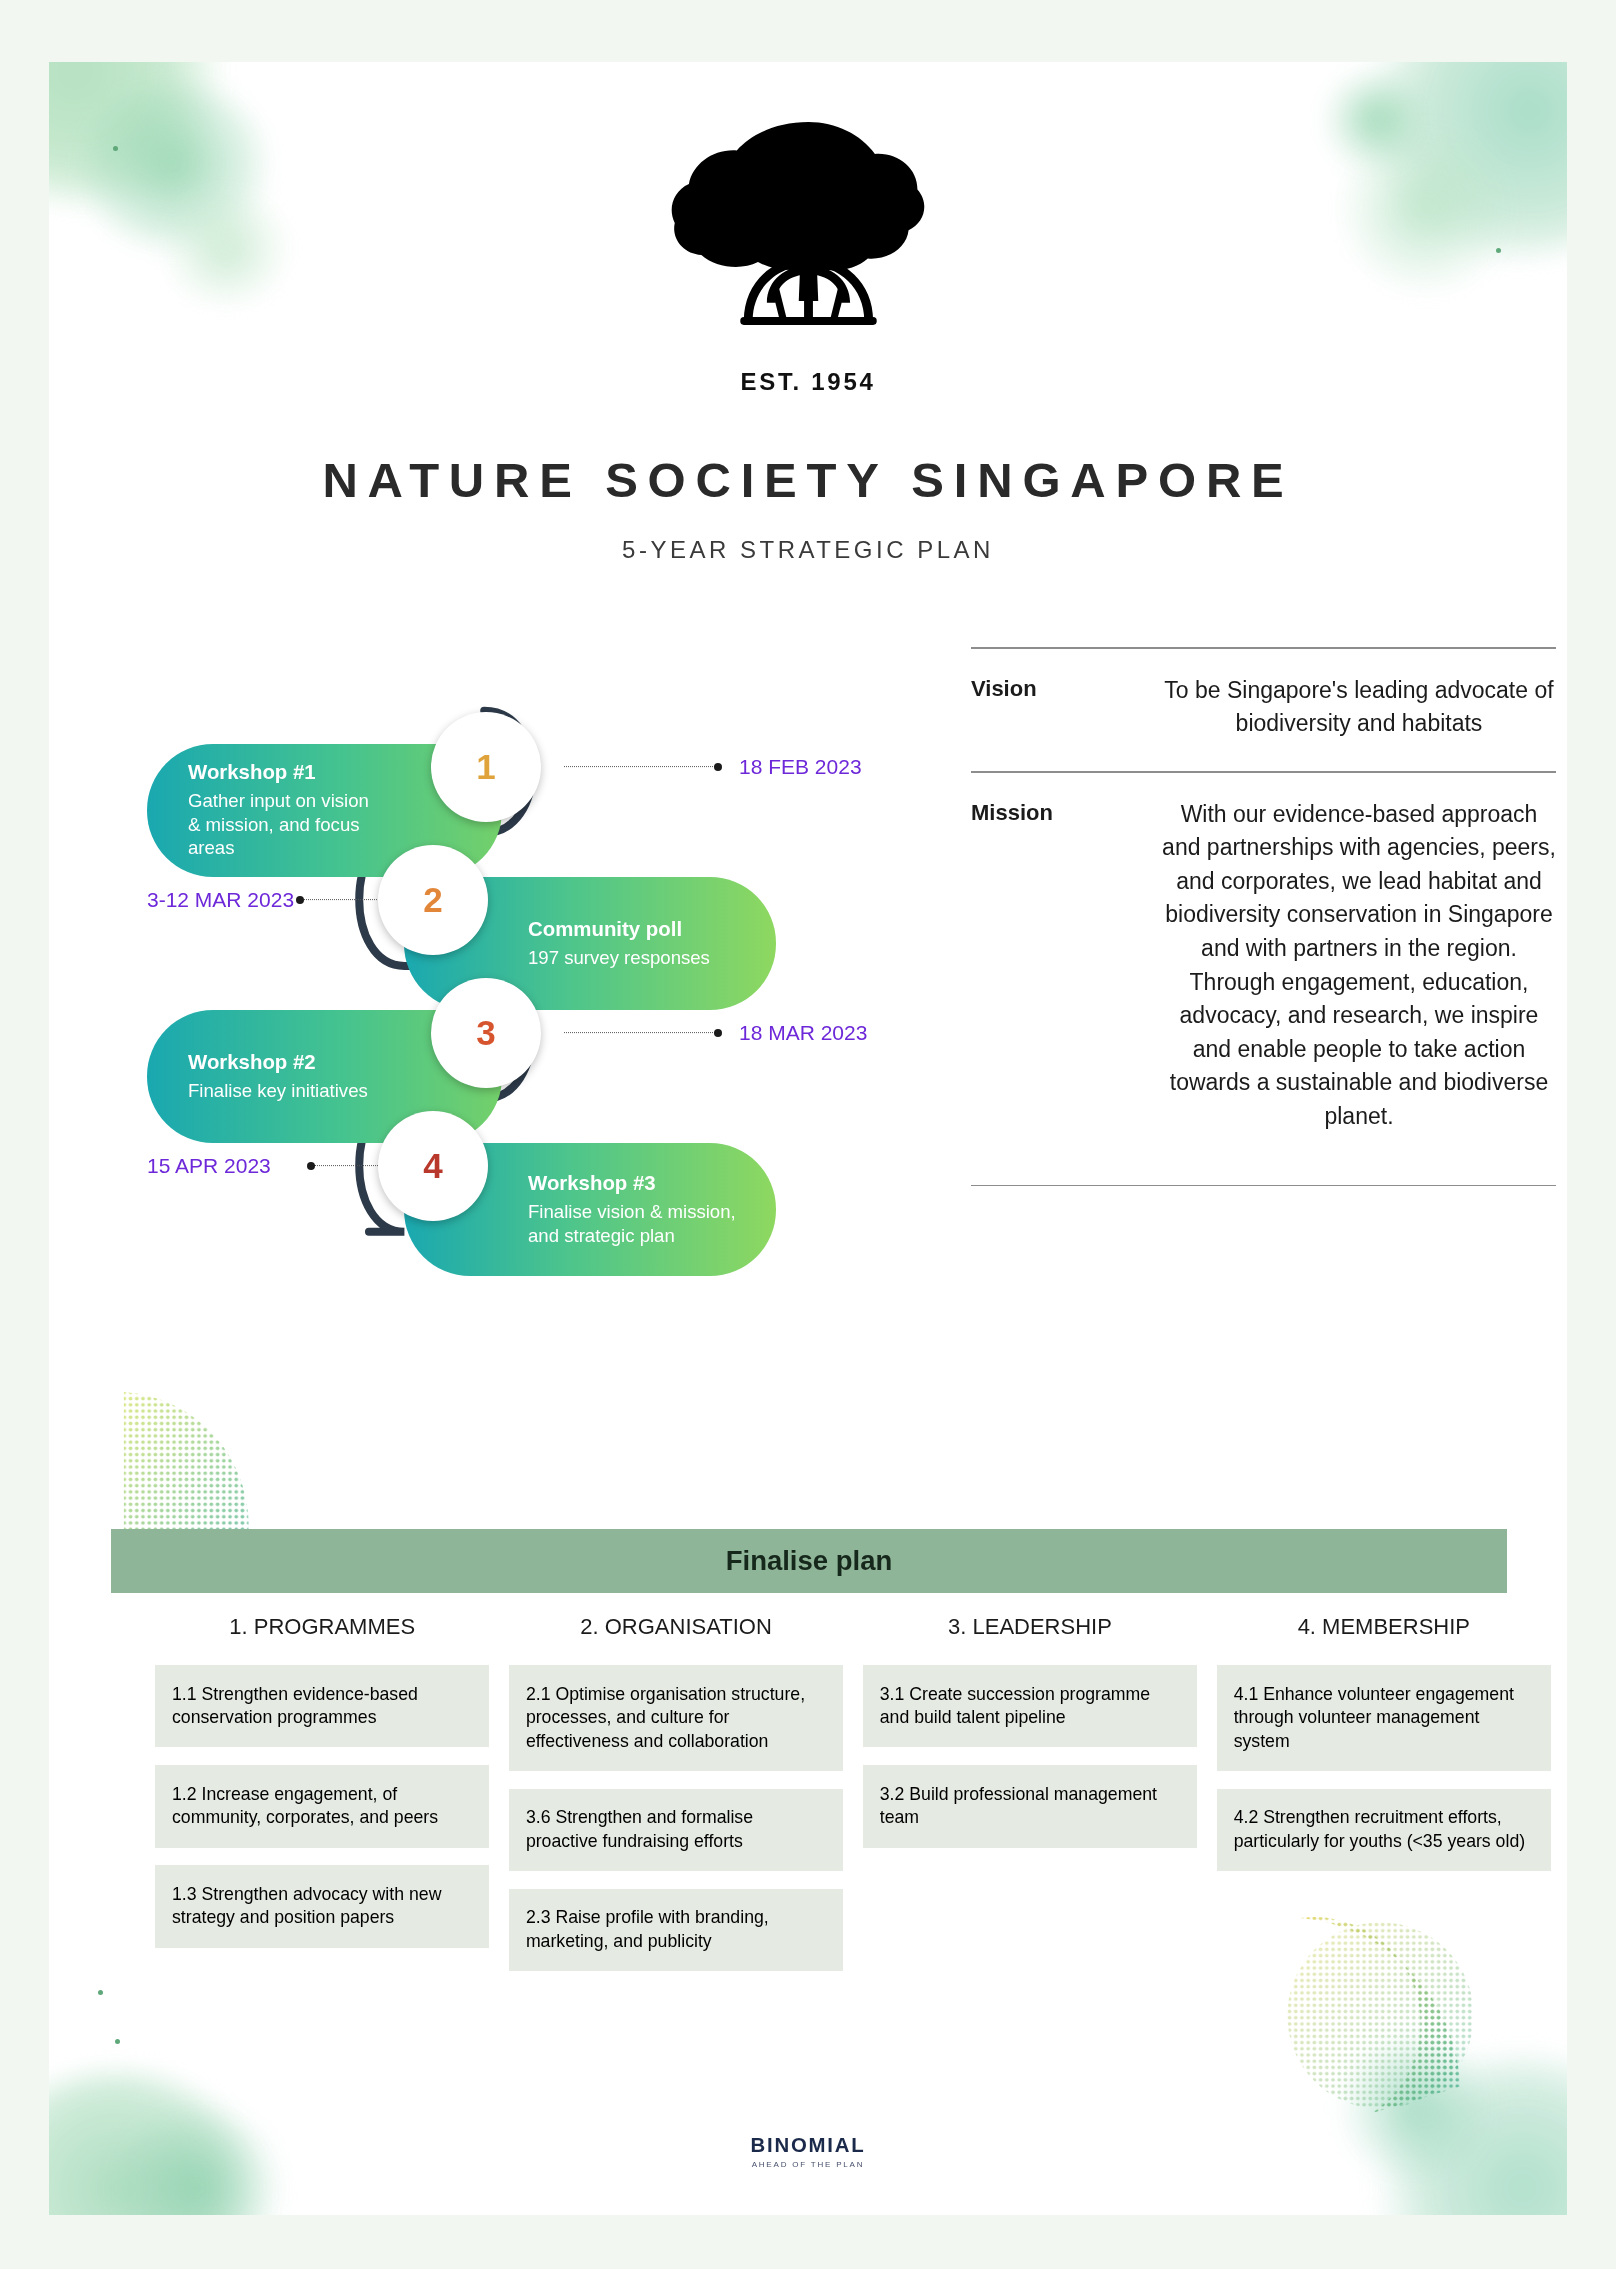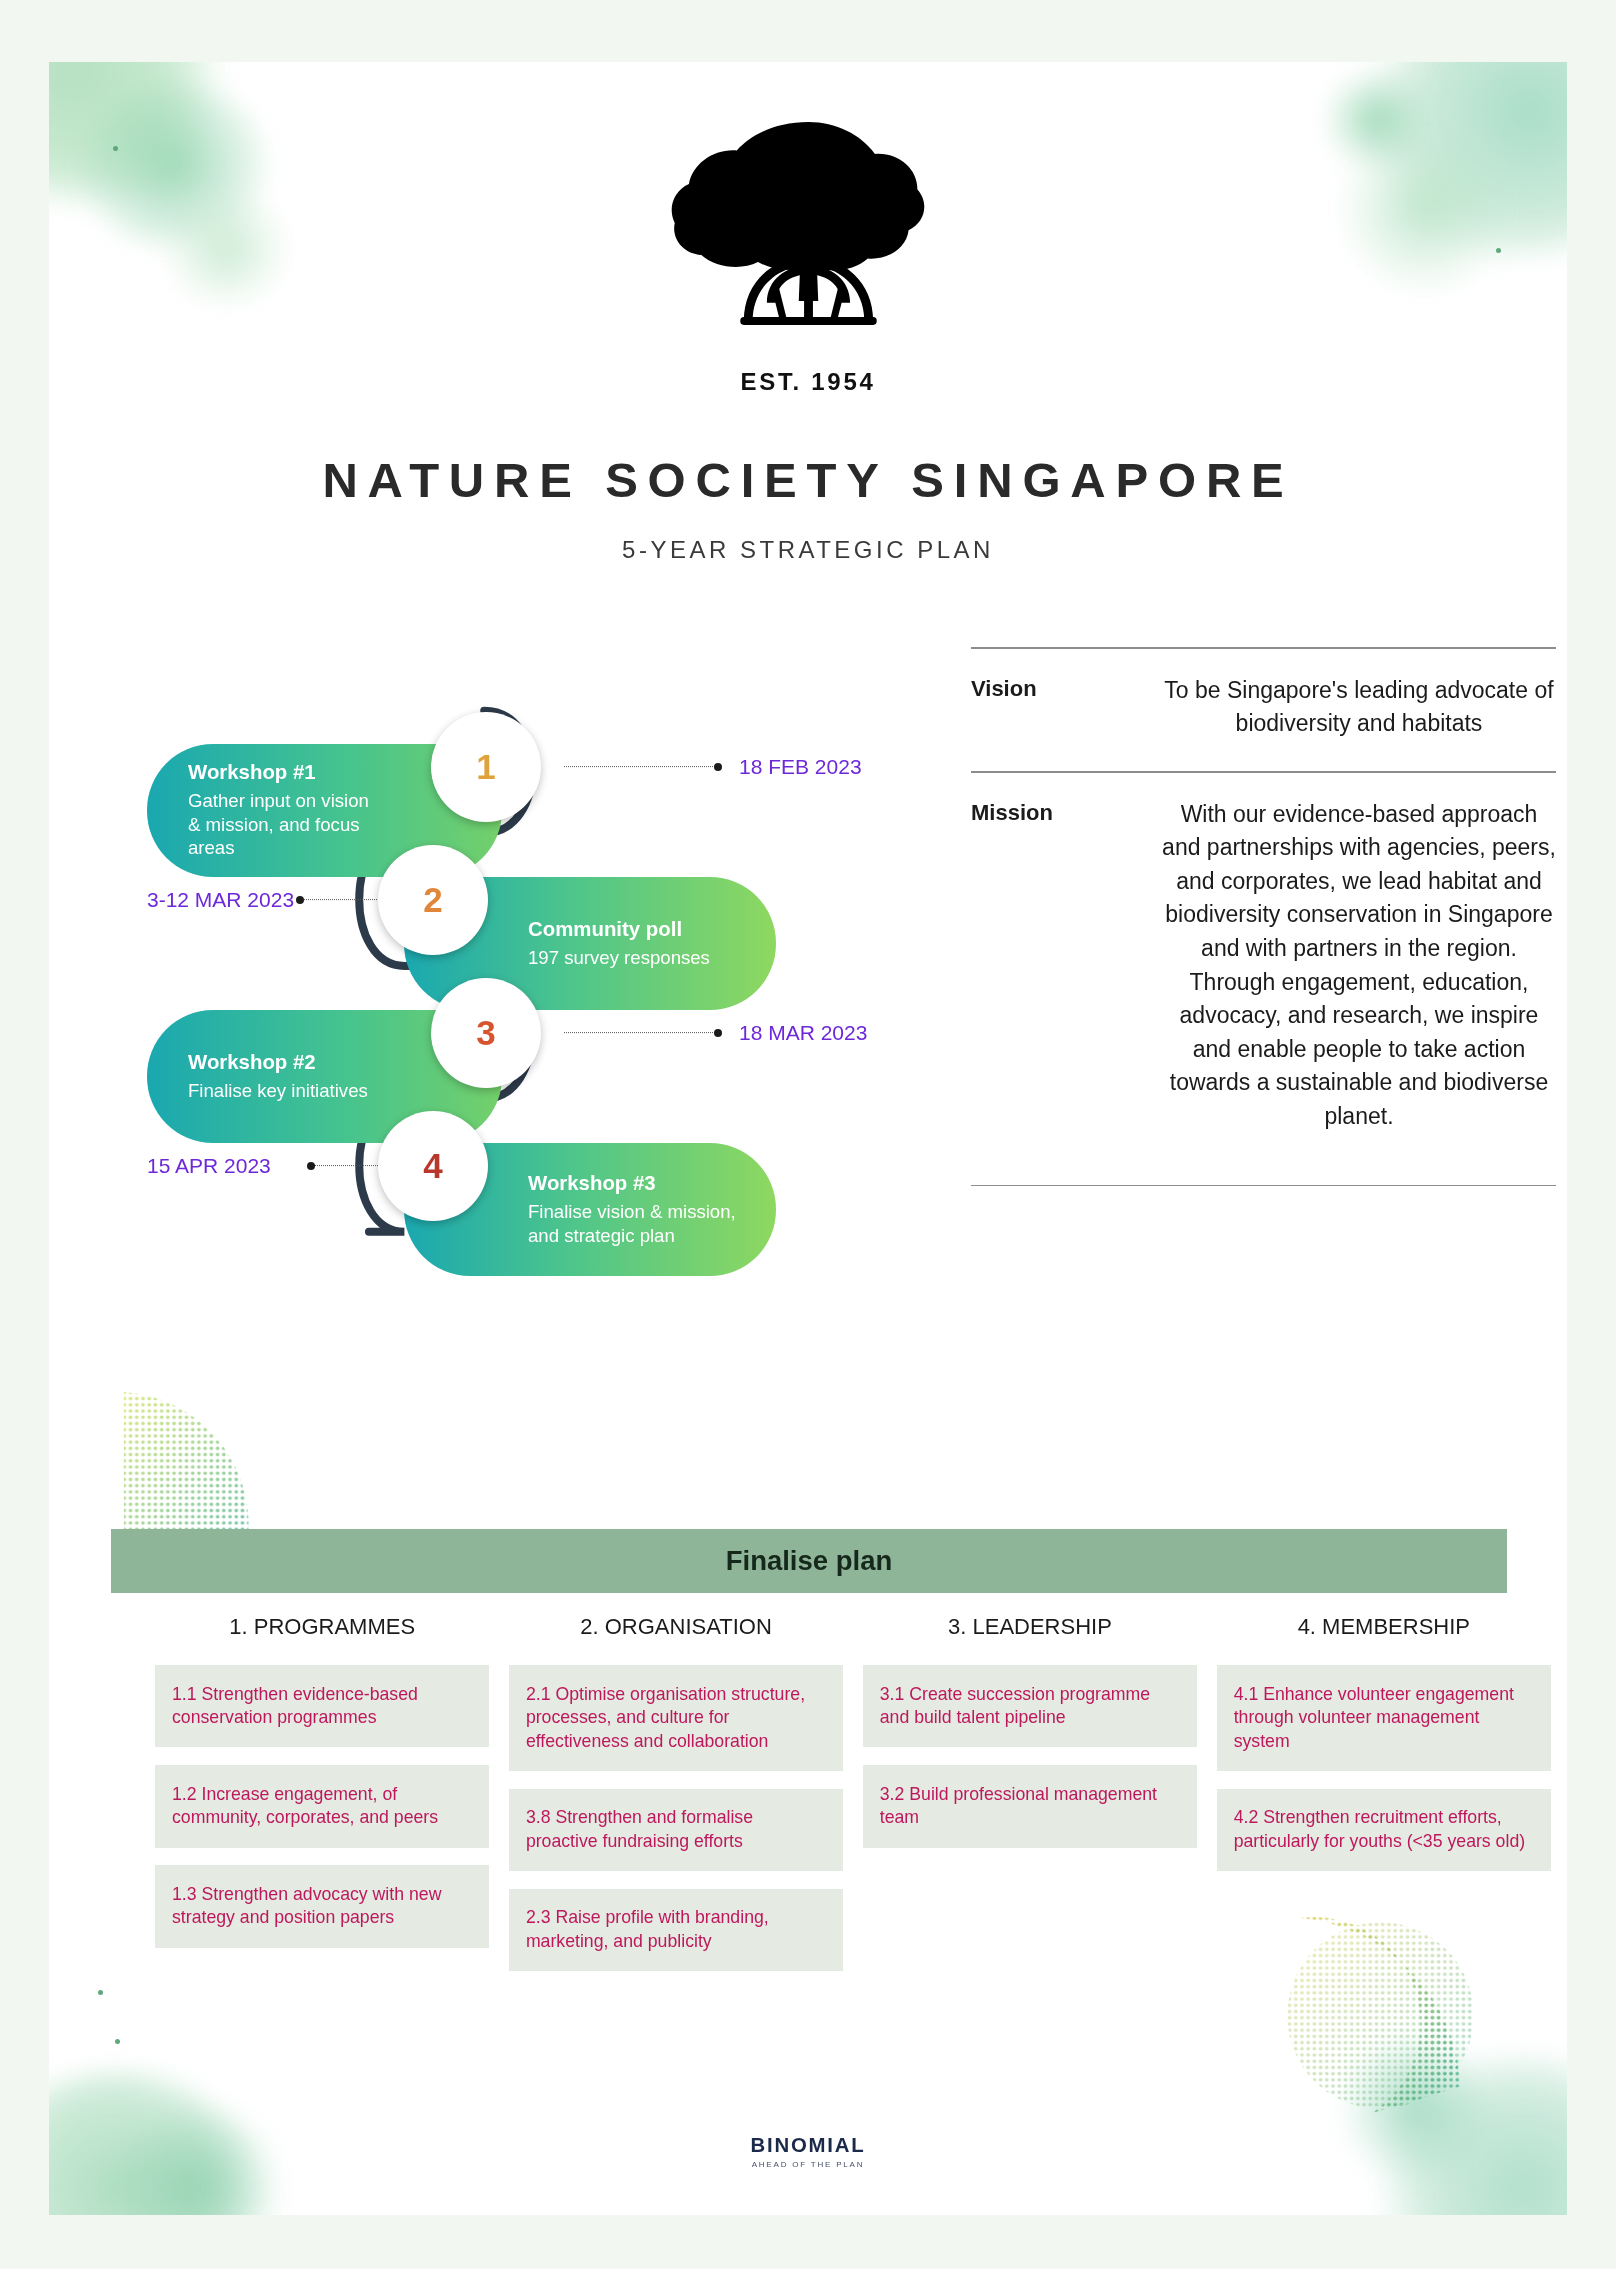--- a/index.html
+++ b/index.html
@@ -235,21 +235,21 @@
   .sp-col-head {
     text-align: center;
     font-size: 22px;
     color: #1b1b1b;
     margin-bottom: 25px;
   }
   .sp-item {
     background: #e5eae2;
     font-size: 17.7px;
     line-height: 1.33;
-    color: #be185d;
+    color: #000000;
     padding: 17.7px 17px;
     margin-bottom: 17.7px;
     min-height: 74px;
     box-sizing: border-box;
   }
 
   
   .footer {
     position: absolute;
     left: 0; right: 0;
@@ -437,21 +437,21 @@
     <div class="sp-col">
       <div class="sp-col-head">1. PROGRAMMES</div>
       <div class="sp-item">1.1 Strengthen evidence-based conservation programmes</div>
       <div class="sp-item">1.2 Increase engagement, of community, corporates, and peers</div>
       <div class="sp-item">1.3 Strengthen advocacy with new strategy and position papers</div>
     </div>
 
     <div class="sp-col">
       <div class="sp-col-head">2. ORGANISATION</div>
       <div class="sp-item">2.1 Optimise organisation structure, processes, and culture for effectiveness and collaboration</div>
-      <div class="sp-item">3.8 Strengthen and formalise proactive fundraising efforts</div>
+      <div class="sp-item">3.6 Strengthen and formalise proactive fundraising efforts</div>
       <div class="sp-item">2.3 Raise profile with branding, marketing, and publicity</div>
     </div>
 
     <div class="sp-col">
       <div class="sp-col-head">3. LEADERSHIP</div>
       <div class="sp-item">3.1 Create succession programme and build talent pipeline</div>
       <div class="sp-item">3.2 Build professional management team</div>
     </div>
 
     <div class="sp-col">

